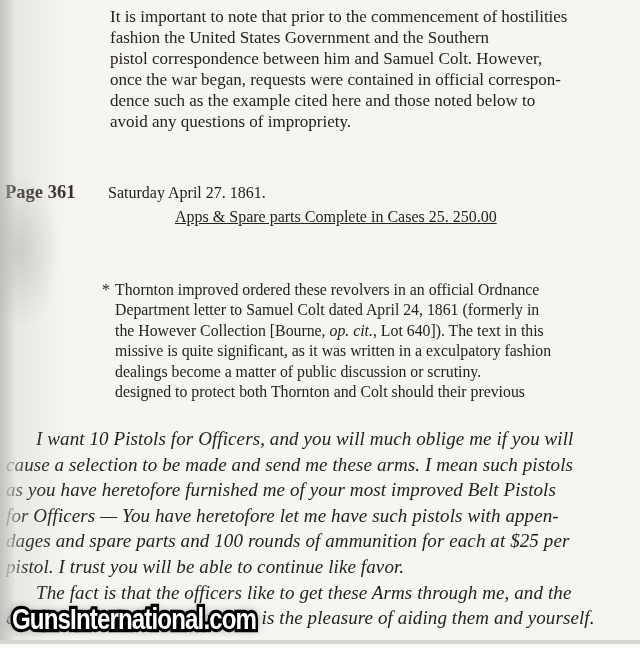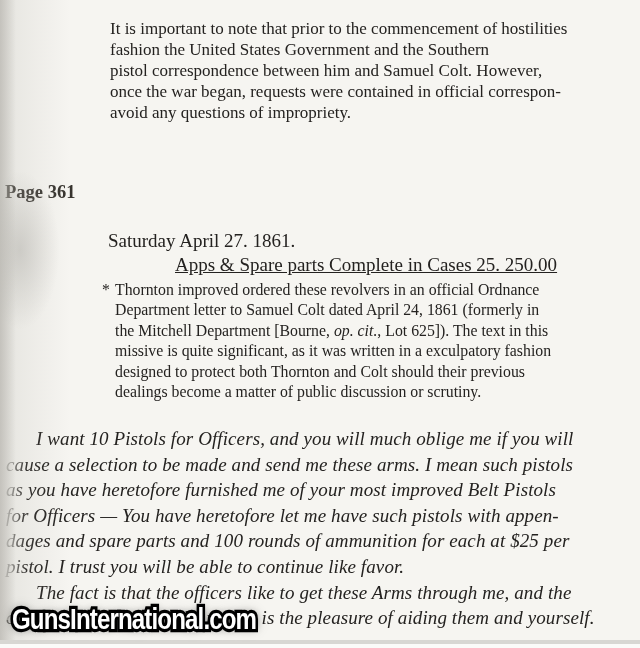--- a/index.html
+++ b/index.html
@@ -36,31 +36,31 @@
     background: #d8d7d3; z-index: 6; pointer-events: none;
   }
   .edge-bottom-white {
     position: absolute; left: 0; right: 0; bottom: 0; height: 4px;
     background: #fbfbf9; z-index: 7; pointer-events: none;
   }
   .line { white-space: nowrap; }
 
   
   .intro {
-    position: absolute; left: 110px; top: 18px; width: 528px;
+    position: absolute; left: 110px; top: 6px; width: 528px;
     font-size: 17px; line-height: 21px;
   }
   
   .ledger-label {
     position: absolute; left: 5px; top: 182px;
     font-size: 18.5px; font-weight: bold; color: #37342f;
   }
   .ledger-lines {
     position: absolute; left: 108px; top: 181px;
-    font-size: 19px; line-height: 24px; margin-top: 48px;
+    font-size: 16px; line-height: 24px;
   }
   .ledger-lines .detail { padding-left: 67px; text-decoration: underline; }
 
   
   .footnote {
     position: absolute; left: 115px; top: 280px; width: 505px;
     font-size: 15.8px; line-height: 20.4px;
   }
   .footnote .marker {
     position: absolute; left: -13px; top: 0;
@@ -110,38 +110,39 @@
 </head>
 <body>
 
 <div id="scan-page">
 
   <div class="intro">
     <div class="line">It is important to note that prior to the commencement of hostilities</div>
     <div class="line">fashion the United States Government and the Southern</div>
     <div class="line">pistol correspondence between him and Samuel Colt. However,</div>
     <div class="line">once the war began, requests were contained in official correspon-</div>
+    <div class="line">dence such as the example cited here and those noted below to</div>
     <div class="line">avoid any questions of impropriety.</div>
   </div>
 
   <div class="ledger-label">Page 361</div>
 
   <div class="ledger-lines">
     <div class="line">Saturday April 27. 1861.</div>
     <div class="line detail">Apps &amp; Spare parts Complete in Cases 25. 250.00</div>
   </div>
 
   <div class="footnote">
     <span class="marker">*</span>
     <div class="line">Thornton improved ordered these revolvers in an official Ordnance</div>
     <div class="line">Department letter to Samuel Colt dated April 24, 1861 (formerly in</div>
-    <div class="line"><span>the Mitchell Department [Bourne, </span><span class="it">op. cit.</span><span>, Lot 625]). The text in this</span></div>
+    <div class="line"><span>the However Collection [Bourne, </span><span class="it">op. cit.</span><span>, Lot 640]). The text in this</span></div>
     <div class="line">missive is quite significant, as it was written in a exculpatory fashion</div>
+    <div class="line">dealings become a matter of public discussion or scrutiny.</div>
     <div class="line">designed to protect both Thornton and Colt should their previous</div>
-    <div class="line">dealings become a matter of public discussion or scrutiny.</div>
   </div>
 
   <div class="letter">
     <div class="line indent">I want 10 Pistols for Officers, and you will much oblige me if you will</div>
     <div class="line">cause a selection to be made and send me these arms. I mean such pistols</div>
     <div class="line">as you have heretofore furnished me of your most improved Belt Pistols</div>
     <div class="line">for Officers — You have heretofore let me have such pistols with appen-</div>
     <div class="line">dages and spare parts and 100 rounds of ammunition for each at $25 per</div>
     <div class="line">pistol. I trust you will be able to continue like favor.</div>
     <div class="line indent">The fact is that the officers like to get these Arms through me, and the</div>

